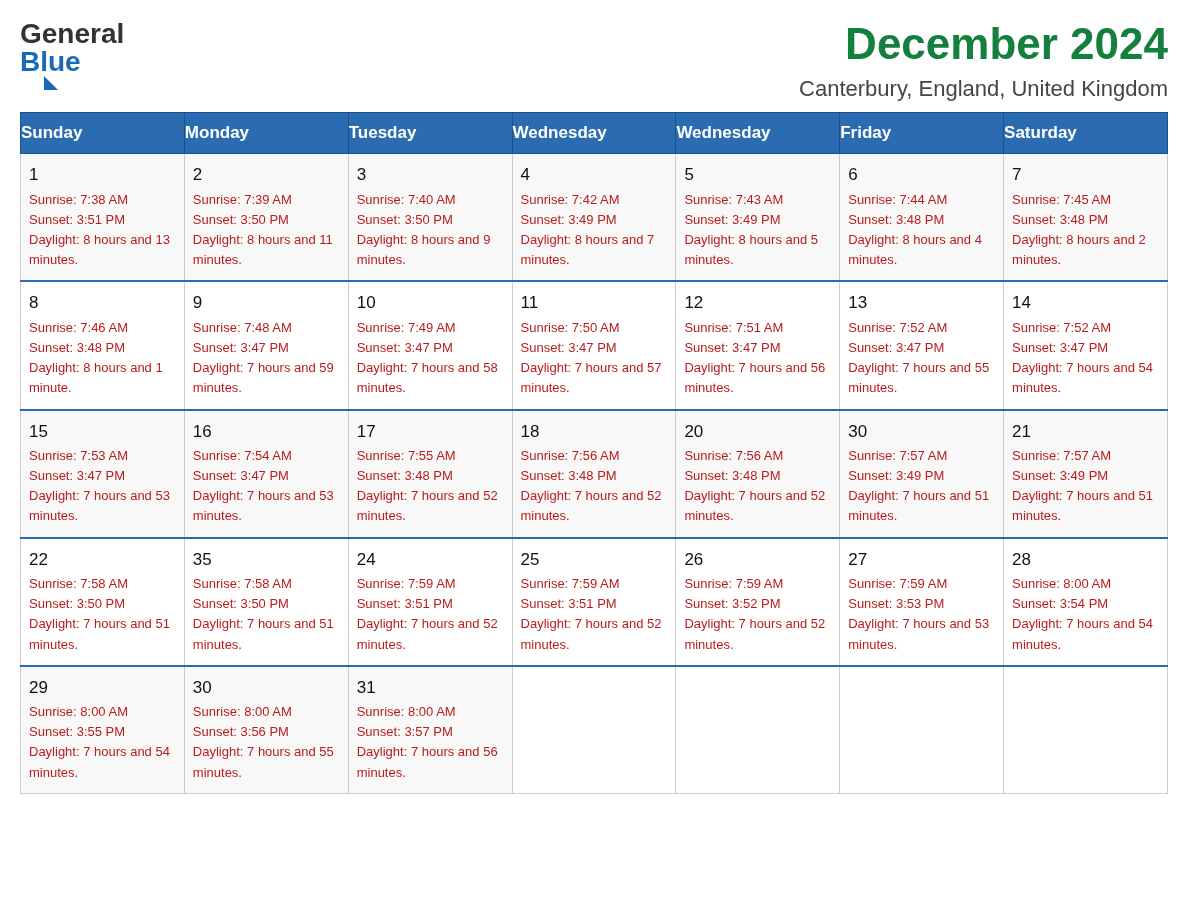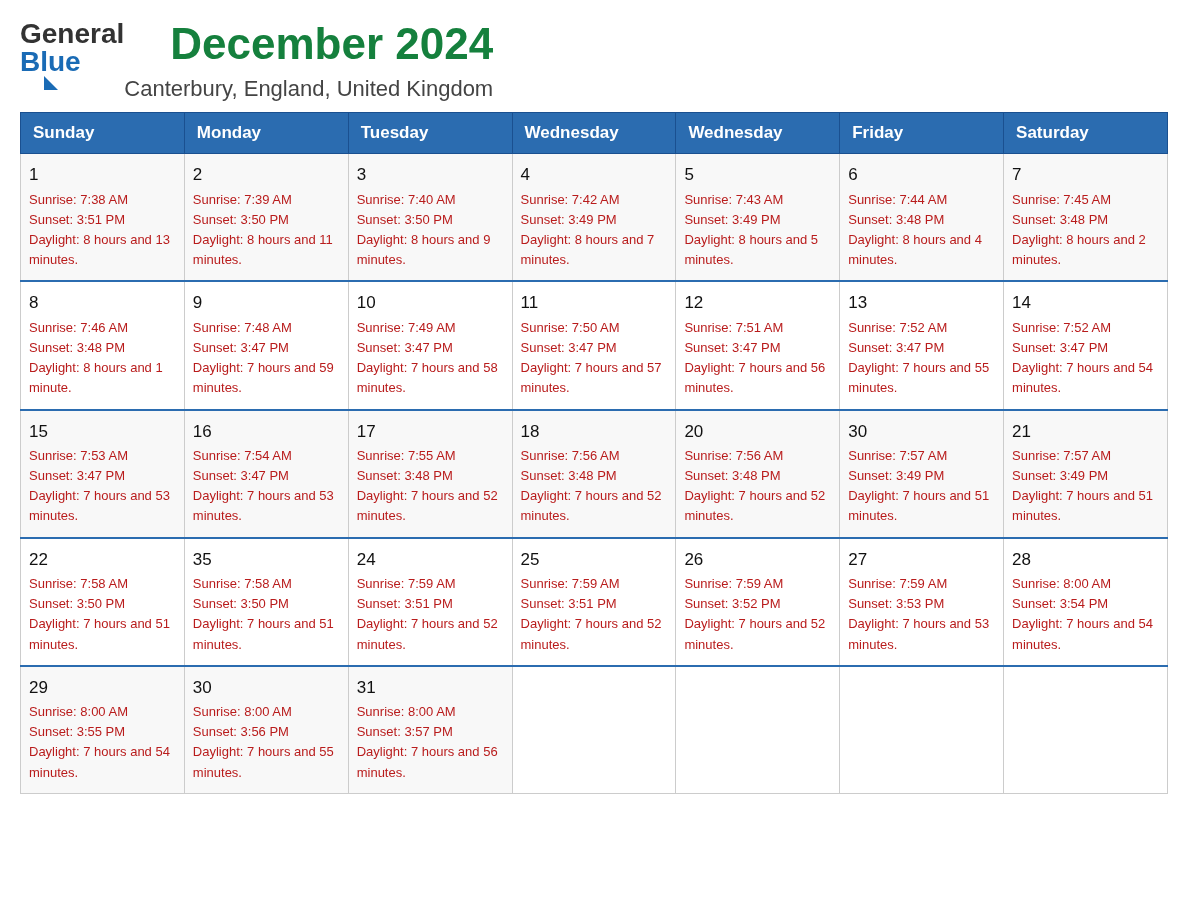--- a/index.html
+++ b/index.html
@@ -5,21 +5,21 @@
     * { box-sizing: border-box; margin: 0; padding: 0; }
     body {
       font-family: Arial, sans-serif;
       background: #fff;
       width: 1188px;
       min-height: 918px;
       padding: 20px;
     }
     .header {
       display: flex;
-      justify-content: flex-start;
+      justify-content: space-between;
       align-items: flex-start;
       margin-bottom: 10px;
     }
     .logo {
       display: flex;
       flex-direction: column;
       align-items: flex-start;
     }
     .logo-general {
       font-size: 28px;
@@ -63,21 +63,21 @@
     .calendar {
       width: 100%;
       border-collapse: collapse;
       margin-top: 10px;
     }
     .calendar th {
       background-color: #2b6cb0;
       color: #fff;
       font-size: 17px;
       font-weight: bold;
-      padding: 10px 12px;
+      padding: 10px 0;
       text-align: left;
       border: 1px solid #1a5090;
     }
     .calendar td {
       vertical-align: top;
       padding: 8px 8px 10px 8px;
       border: 1px solid #ccc;
       font-size: 13.5px;
       color: #222;
       line-height: 1.5;

